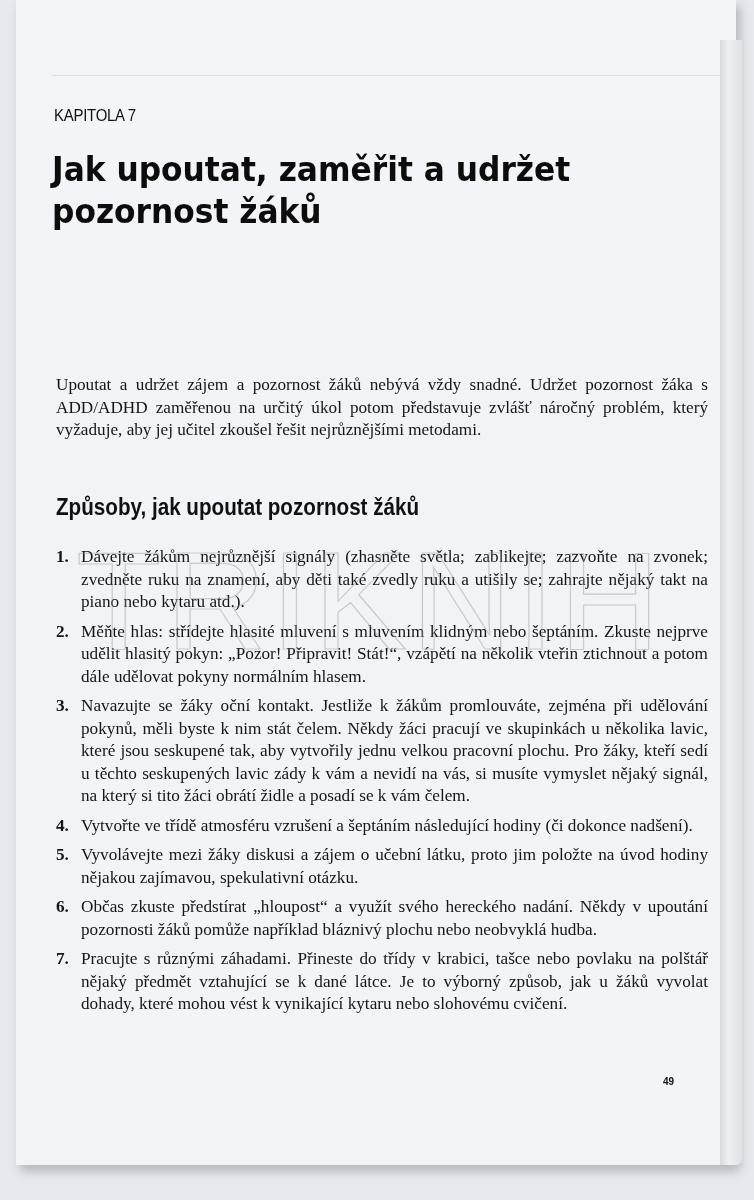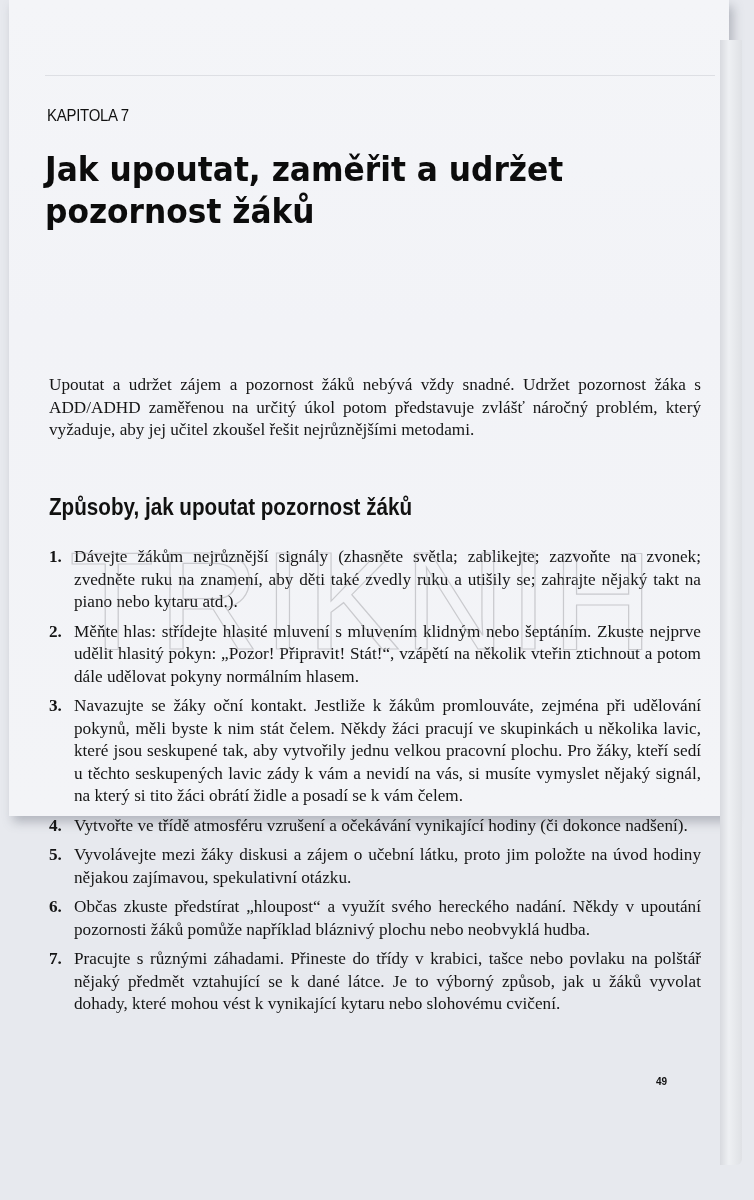--- a/index.html
+++ b/index.html
@@ -3,22 +3,22 @@
 <meta charset="utf-8">
 <style>
   html, body { margin: 0; padding: 0; }
   body {
     width: 754px; height: 1200px; overflow: hidden;
     background: #e7e9ee;
     position: relative;
     font-family: "Liberation Serif", serif;
   }
   .page {
-    position: absolute; left: 9px; top: 0;
-    width: 720px; height: 816px;
+    position: absolute; left: 16px; top: 0;
+    width: 720px; height: 1165px;
     background: linear-gradient(180deg, #f4f5f8 0%, #f2f3f7 40%, #f3f4f7 100%);
     box-shadow: 4px 6px 10px rgba(80,85,100,0.35);
   }
   .page-edge {
     position: absolute; left: 720px; top: 40px;
     width: 22px; height: 1125px;
     background: linear-gradient(90deg, #d8dadf 0%, #eef0f3 40%, #dfe1e5 100%);
     border-radius: 0 0 6px 0;
   }
   .showthrough {
@@ -96,21 +96,21 @@
     <li class="list-item">
       <span class="item-num">2.</span>
       <span class="item-text">Měňte hlas: střídejte hlasité mluvení s mluvením klidným nebo šeptáním. Zkuste nejprve udělit hlasitý pokyn: „Pozor! Připravit! Stát!“, vzápětí na několik vteřin ztichnout a potom dále udělovat pokyny normálním hlasem.</span>
     </li>
     <li class="list-item">
       <span class="item-num">3.</span>
       <span class="item-text">Navazujte se žáky oční kontakt. Jestliže k žákům promlouváte, zejména při udělování pokynů, měli byste k nim stát čelem. Někdy žáci pracují ve skupinkách u několika lavic, které jsou seskupené tak, aby vytvořily jednu velkou pracovní plochu. Pro žáky, kteří sedí u těchto seskupených lavic zády k vám a nevidí na vás, si musíte vymyslet nějaký signál, na který si tito žáci obrátí židle a posadí se k vám čelem.</span>
     </li>
     <li class="list-item">
       <span class="item-num">4.</span>
-      <span class="item-text">Vytvořte ve třídě atmosféru vzrušení a očekávání vynikající hodiny (či dokonce nadšení).</span>
+      <span class="item-text">Vytvořte ve třídě atmosféru vzrušení a šeptáním následující hodiny (či dokonce nadšení).</span>
     </li>
     <li class="list-item">
       <span class="item-num">5.</span>
       <span class="item-text">Vyvolávejte mezi žáky diskusi a zájem o učební látku, proto jim položte na úvod hodiny nějakou zajímavou, spekulativní otázku.</span>
     </li>
     <li class="list-item">
       <span class="item-num">6.</span>
       <span class="item-text">Občas zkuste předstírat „hloupost“ a využít svého hereckého nadání. Někdy v upoutání pozornosti žáků pomůže například bláznivý plochu nebo neobvyklá hudba.</span>
     </li>
     <li class="list-item">

